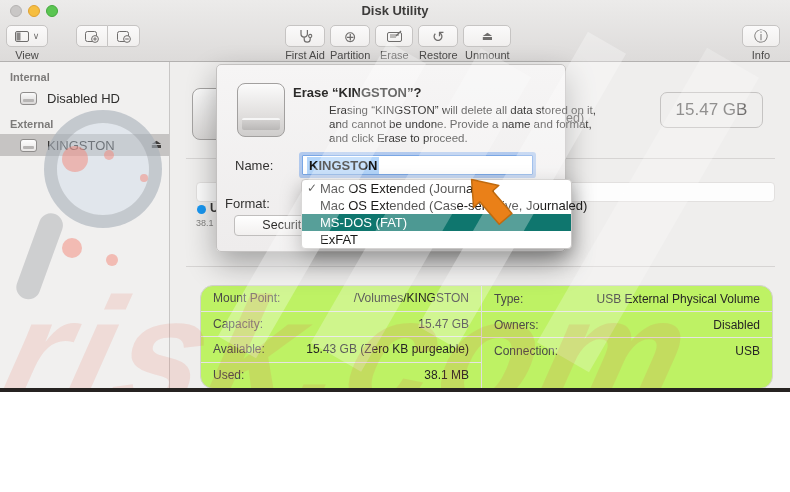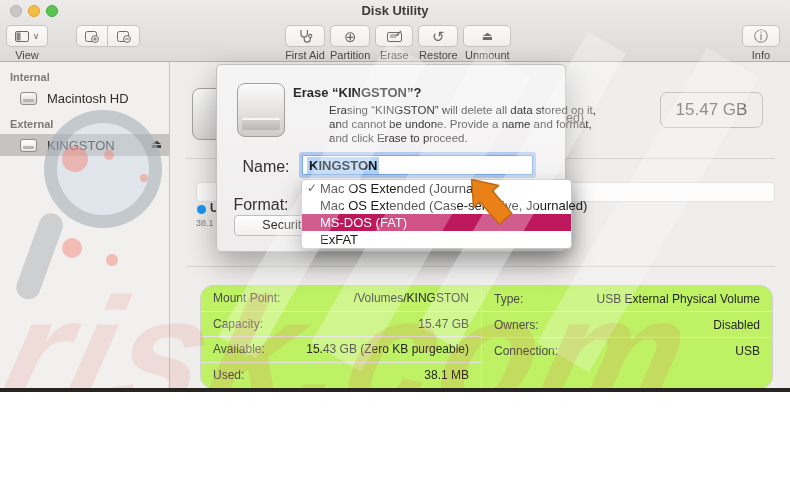--- a/index.html
+++ b/index.html
@@ -106,21 +106,21 @@
     border:1px solid #a2a09f; border-radius:8px;
     background:linear-gradient(180deg,#fbfbfb,#e3e1e0 55%,#cfcdcc);
   }
   .dlg-disk::before {
     content:""; position:absolute; left:4px; right:4px; bottom:6px; height:10px;
     border-radius:2px; background:linear-gradient(#d2d0cf,#bab8b7);
     border-top:2px solid #f6f6f6;
   }
   .dlg-title { position:absolute; left:76px; top:20px; font-size:13px; font-weight:700; color:#2c2b2a; }
   .dlg-body { position:absolute; left:76px; top:38px; width:268px; font-size:11.5px; line-height:14.2px; color:#3a3938;margin-left:36px; }
-  .fld-label { position:absolute; font-size:16px; color:#333231; text-align:center; }
+  .fld-label { position:absolute; font-size:13px; color:#333231; text-align:left; }
   .name-label { left:18px; top:93px; width:62px; }
   .format-label { left:8px; top:131px; width:72px; }
   .name-field {
     position:absolute; left:85px; top:90px; width:231px; height:20px;
     background:#fff; border:1px solid #7aa7e5; border-radius:1px;
     box-shadow:0 0 0 3px rgba(125,170,235,.55);
     display:flex; align-items:center; padding-left:4px;
   }
   .name-field .sel {
     background:#b4d6fb; font-size:13px; font-weight:700; color:#161514; padding:1px 2px;
@@ -135,21 +135,21 @@
   .menu {
     position:absolute; left:301px; top:179px; width:271px;
     background:#ffffff; border:1px solid #c9c7c6; border-radius:4px;
     box-shadow:0 8px 20px rgba(0,0,0,.35);
     z-index:12; padding:0;
   }
   .menu-row {
     position:relative; height:17px; line-height:17px;
     padding-left:18px; font-size:13px; color:#1b1a19; white-space:nowrap;
   }
-  .menu-row.highlighted { background:#be185d; color:#ffffff; }
+  .menu-row.highlighted { background:#0f766e; color:#ffffff; }
   .menu-row .check { position:absolute; left:5px; top:0; width:12px; font-size:12px; }
   
   .cursor-arrow { position:absolute; left:466px; top:174px; z-index:40; }
   
   .wm { position:absolute; z-index:30; pointer-events:none; }
   .wm-stripe { width:44px; height:340px; background:rgba(255,255,255,.30); transform:rotate(30deg); }
   .wm-ring {
     left:44px; top:110px; width:118px; height:118px; border-radius:50%;
     border:13px solid rgba(150,152,158,.38); background:rgba(203,218,232,.42);
   }
@@ -255,21 +255,21 @@
         <span class="glyph" style="font-size:14px;">ⓘ</span>
       </div>
       <div class="tb-label">Info</div>
     </div>
   </div>
 
   <div class="sidebar">
     <div class="sb-header">Internal</div>
     <div class="sb-row">
       <span class="disk-mini"></span>
-      <span>Macintosh HD</span>
+      <span>Disabled HD</span>
     </div>
     <div class="sb-header">External</div>
     <div class="sb-row selected">
       <span class="disk-mini" style="background:linear-gradient(#fdfdfd,#e8e6e5);"></span>
       <span>KINGSTON</span>
       <span class="eject">⏏</span>
     </div>
   </div>
 
   <div class="main-disk-sliver"></div>

